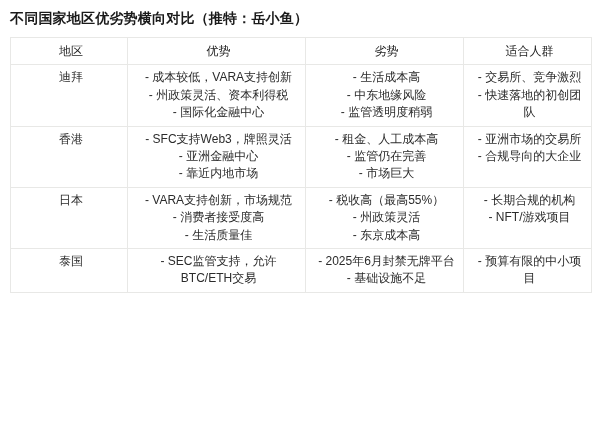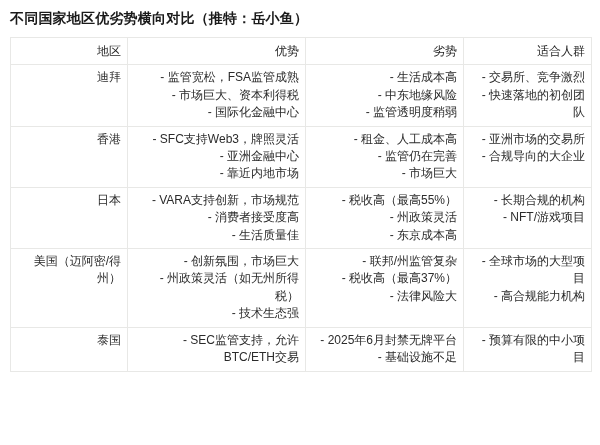--- a/index.html
+++ b/index.html
@@ -31,21 +31,21 @@
     width: 581px;
     background: #ffffff;
   }
   table.cmp col.c1 { width: 117px; }
   table.cmp col.c2 { width: 178px; }
   table.cmp col.c3 { width: 158px; }
   table.cmp col.c4 { width: 128px; }
   table.cmp th, table.cmp td {
     border: 1px solid #e8e8e6;
     vertical-align: top;
-    text-align: right;
+    text-align: center;
     font-size: 12px;
     line-height: 17.4px;
     padding: 4px 6px 4px 10px;
     color: #2b2b2b;
     font-weight: 400;
     word-break: break-word;
   }
   table.cmp th {
     color: #1f1f1f;
     font-weight: 500;
@@ -73,22 +73,22 @@
         <th>地区</th>
         <th>优势</th>
         <th>劣势</th>
         <th>适合人群</th>
       </tr>
     </thead>
     <tbody>
       <tr>
         <td class="region">迪拜</td>
         <td>
-          <div class="li">- 监管宽松，FSA监管成熟</div>
-          <div class="li">- 市场巨大、资本利得税</div>
+          <div class="li">- 成本较低，VARA支持创新</div>
+          <div class="li">- 州政策灵活、资本利得税</div>
           <div class="li">- 国际化金融中心</div>
         </td>
         <td>
           <div class="li">- 生活成本高</div>
           <div class="li">- 中东地缘风险</div>
           <div class="li">- 监管透明度稍弱</div>
         </td>
         <td>
           <div class="li">- 交易所、竞争激烈</div>
           <div class="li">- 快速落地的初创团队</div>
@@ -122,37 +122,20 @@
           <div class="li">- 税收高（最高55%）</div>
           <div class="li">- 州政策灵活</div>
           <div class="li">- 东京成本高</div>
         </td>
         <td>
           <div class="li">- 长期合规的机构</div>
           <div class="li">- NFT/游戏项目</div>
         </td>
       </tr>
       <tr>
-        <td class="region">美国（迈阿密/得州）</td>
-        <td>
-          <div class="li">- 创新氛围，市场巨大</div>
-          <div class="li">- 州政策灵活（如无州所得税）</div>
-          <div class="li">- 技术生态强</div>
-        </td>
-        <td>
-          <div class="li">- 联邦/州监管复杂</div>
-          <div class="li">- 税收高（最高37%）</div>
-          <div class="li">- 法律风险大</div>
-        </td>
-        <td>
-          <div class="li">- 全球市场的大型项目</div>
-          <div class="li">- 高合规能力机构</div>
-        </td>
-      </tr>
-      <tr>
         <td class="region">泰国</td>
         <td>
           <div class="li">- SEC监管支持，允许BTC/ETH交易</div>
 
         </td>
         <td>
           <div class="li">- 2025年6月封禁无牌平台</div>
           <div class="li">- 基础设施不足</div>
 
         </td>

